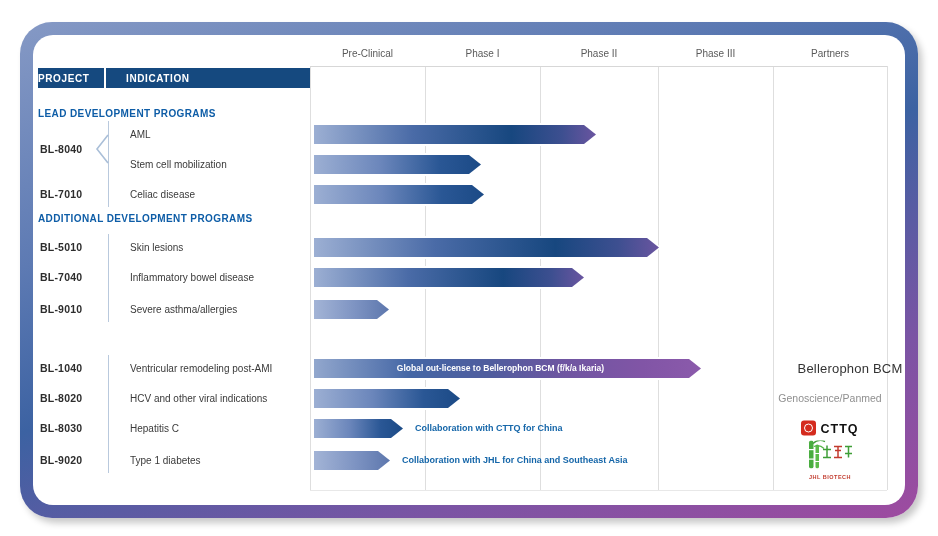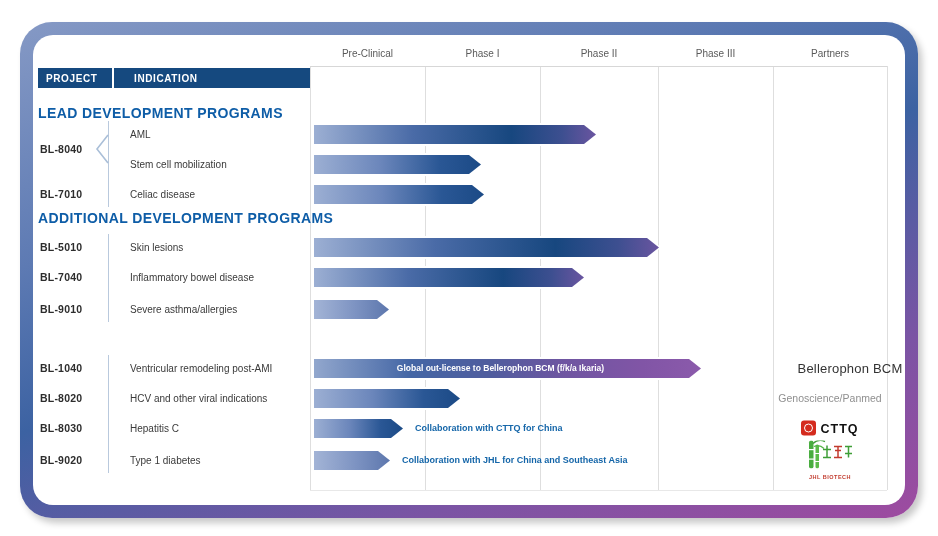--- a/index.html
+++ b/index.html
@@ -7,30 +7,30 @@
   .stage{position:relative;width:938px;height:536px;background:#fff;overflow:hidden;
          font-family:"Liberation Sans",sans-serif;}
   .frame{position:absolute;left:20px;top:22px;width:898px;height:496px;border-radius:32px;
          background:linear-gradient(160deg,#8599c5 0%,#5d7ab3 30%,#3c62a2 50%,#7b54a4 78%,#9e4ba0 100%);
          box-shadow:4px 5px 7px rgba(0,0,0,.22);}
   .frame-inner{position:absolute;left:13px;top:13px;right:13px;bottom:13px;background:#fff;border-radius:20px;}
   #chart-layer{position:absolute;inset:0;}
   
   .proj-header{position:absolute;left:38px;top:68px;width:272px;height:20px;background:#15497f;
                display:flex;align-items:center;font-size:10px;font-weight:bold;color:#fff;letter-spacing:.6px;}
-  .ph-project{width:66px;padding-left:8px;}
+  .ph-project{width:66px;padding-left:0;}
   .ph-divider{width:2px;align-self:stretch;background:#fff;}
   .ph-indication{padding-left:20px;}
   
   .vline{position:absolute;width:1px;top:66px;height:424px;background:#dedede;}
   .hline{position:absolute;height:1px;background:#d7d7d7;}
   .col-label{position:absolute;top:48px;width:90px;margin-left:-45px;text-align:center;
              font-size:10px;color:#5a5a5a;}
   
-  .section-title{position:absolute;left:38px;transform:translateY(-50%);font-size:14px;
+  .section-title{position:absolute;left:38px;transform:translateY(-50%);font-size:10px;
                  font-weight:bold;color:#0e5da7;letter-spacing:.4px;white-space:nowrap;}
   .project-id{position:absolute;left:40px;transform:translateY(-50%);font-size:10.5px;
               font-weight:bold;color:#2d2d2d;letter-spacing:.2px;}
   .indication{position:absolute;left:130px;transform:translateY(-50%);font-size:10px;color:#3a3a3a;white-space:nowrap;}
   .ind-divider{position:absolute;width:1px;background:#b9c9dd;left:108px;}
   .bracket{position:absolute;width:16px;height:32px;}
   
   .bar{position:absolute;height:23px;background:#fff;
        clip-path:polygon(0 0,calc(100% - 13px) 0,100% 50%,calc(100% - 13px) 100%,0 100%);
        filter:drop-shadow(2px 2.5px 2px rgba(70,70,70,.42));}

